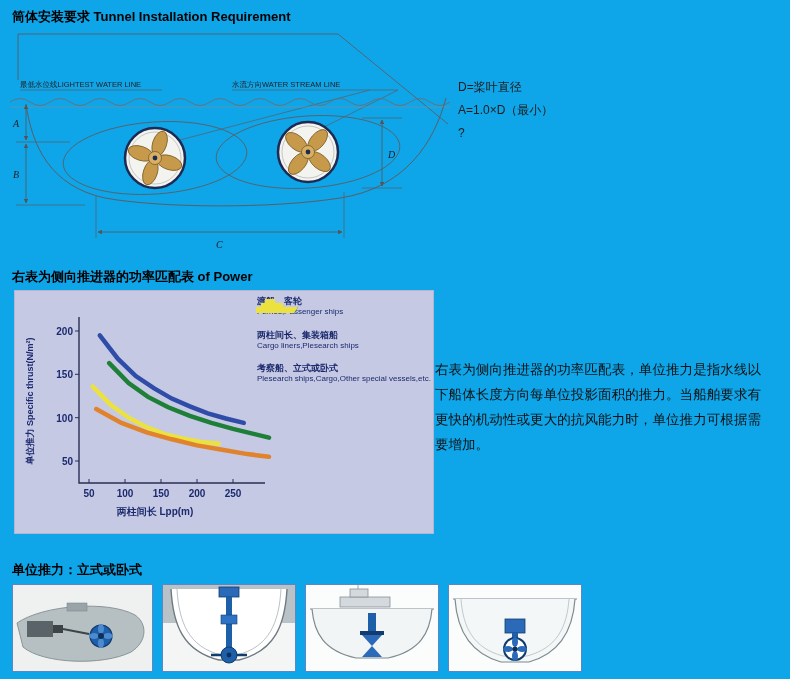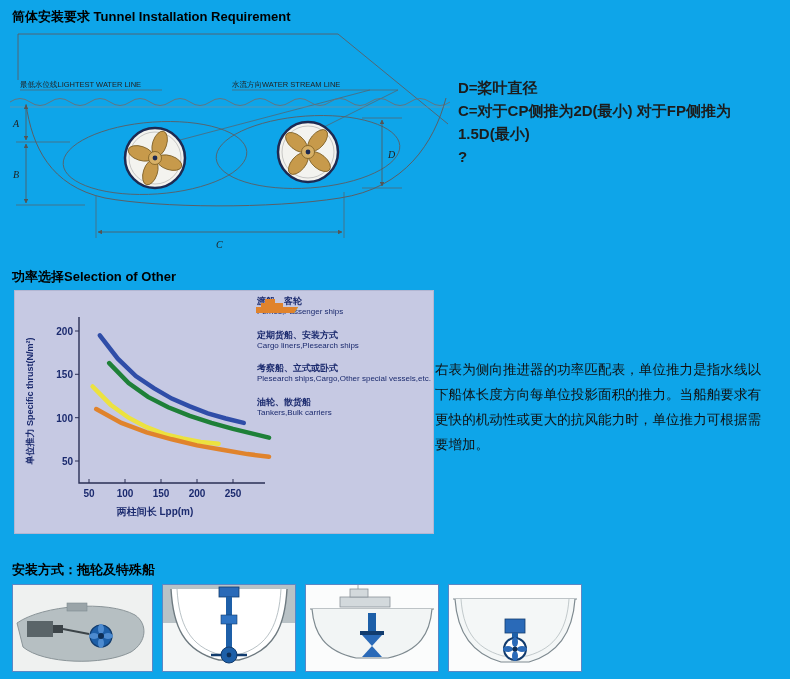--- a/index.html
+++ b/index.html
@@ -1,20 +1,20 @@
 <!DOCTYPE html>
 <html><head>
 <meta charset="utf-8">
 <style>
   html,body{margin:0;padding:0;background:#fff;}
   .page{position:relative;width:790px;height:679px;background:#0ea5e9;overflow:hidden;
         font-family:"Liberation Sans","DejaVu Sans",sans-serif;color:#111;}
   .abs{position:absolute;}
   .sec-title{font-size:13px;font-weight:bold;color:#000;white-space:nowrap;}
-  .req{font-size:15px;line-height:23px;color:#1c1c1c;font-weight:bold;}
+  .req{font-size:12px;line-height:23px;color:#1c1c1c;}
   .req .req-line{min-height:23px;}
   .note{font-size:13.5px;line-height:25px;text-align:justify;color:#101010;}
   .chart{background:#c6c9e3;border:1px solid #b2b6d2;box-sizing:border-box;}
   .chart svg{position:absolute;left:0;top:0;}
   .legend{position:absolute;left:238px;top:5px;width:180px;display:flex;flex-direction:column;gap:13px;}
   .legend-row{display:flex;align-items:flex-start;}
   .legend-row .ship{width:46px;height:16px;flex:none;margin-top:2px;}
   .ltxt{margin-left:4px;}
   .lcn{font-size:9px;font-weight:bold;color:#1b2a6e;line-height:11px;}
   .len{font-size:8px;color:#1b2a6e;line-height:9.5px;}
@@ -102,25 +102,25 @@
     <g>
       <line x1="352" y1="90" x2="392" y2="90" stroke="#5a5f66" stroke-width="0.7"></line>
       <line x1="352" y1="160" x2="392" y2="160" stroke="#5a5f66" stroke-width="0.7"></line>
       <line x1="372" y1="92" x2="372" y2="158" stroke="#555" stroke-width="0.8" marker-start="url(#arr)" marker-end="url(#arr)"></line>
       <text class="dimletter" x="378" y="130" font-size="10" fill="#222">D</text>
     </g>
   </svg>
 
   <div class="abs req" style="left:458px;top:76px;width:322px;">
     <div class="req-line">D=桨叶直径</div>
-    <div class="req-line">C=对于CP侧推为2D(最小) 对于FP侧推为1.5D(最小)</div>
+    <div class="req-line">A=1.0×D（最小）</div>
     <div class="req-line">?</div>
   </div>
 
-  <div class="abs sec-title" style="left:12px;top:268px;">功率选择Selection of Other</div>
+  <div class="abs sec-title" style="left:12px;top:268px;">右表为侧向推进器的功率匹配表 of Power</div>
 
   <div class="abs chart" style="left:14px;top:290px;width:420px;height:244px;">
     <svg id="chart-svg" width="418" height="242" viewBox="0 0 418 242">
 
       <path d="M64,26 L64,192 L250,192" fill="none" stroke="#2a2f55" stroke-width="1.4"></path>
       <path d="M60,40 H64 M60,83.3 H64 M60,126.7 H64 M60,170 H64 M74,192 V188 M110,192 V188 M146,192 V188 M182,192 V188 M218,192 V188" stroke="#2a2f55" stroke-width="1" fill="none"></path>
 
       <g id="curves">
           <polyline points="84.8,44.3 102.8,67.7 120.8,85.1 138.8,97.2 156.8,107.6 174.8,115.4 192.8,122.3 210.8,127.5 228.8,131.9" fill="none" stroke="#2f4da8" stroke-width="4.5" stroke-linecap="round"></polyline>
           <polyline points="94.2,72.1 113.6,92.0 133.0,105.9 153.2,116.3 174.8,124.9 196.4,131.9 218.0,137.9 239.6,143.1 254.0,146.6" fill="none" stroke="#1e8038" stroke-width="4.5" stroke-linecap="round"></polyline>
@@ -154,48 +154,39 @@
           <div class="ltxt">
             <div class="lcn">渡船、客轮</div>
             <div class="len">Ferries,Passenger ships</div>
           </div>
         </div>
         <div class="legend-row">
           <svg class="ship" viewBox="0 0 46 16">
             <path d="M3,15 L41,15 L45,9 L30,9 L30,5 L22,5 L22,1 L12,1 L12,5 L8,5 L8,9 L3,9 Z" fill="#1e8038"></path>
           </svg>
           <div class="ltxt">
-            <div class="lcn">定期货船、安装方式</div>
+            <div class="lcn">两柱间长、集装箱船</div>
             <div class="len">Cargo liners,Plesearch ships</div>
           </div>
         </div>
         <div class="legend-row">
           <svg class="ship" viewBox="0 0 46 16">
             <path d="M3,15 L41,15 L45,9 L30,9 L30,5 L22,5 L22,1 L12,1 L12,5 L8,5 L8,9 L3,9 Z" fill="#ece23f"></path>
           </svg>
           <div class="ltxt">
             <div class="lcn">考察船、立式或卧式</div>
             <div class="len">Plesearch ships,Cargo,Other special vessels,etc.</div>
           </div>
         </div>
-        <div class="legend-row">
-          <svg class="ship" viewBox="0 0 46 16">
-            <path d="M3,15 L41,15 L45,9 L30,9 L30,5 L22,5 L22,1 L12,1 L12,5 L8,5 L8,9 L3,9 Z" fill="#e0832c"></path>
-          </svg>
-          <div class="ltxt">
-            <div class="lcn">油轮、散货船</div>
-            <div class="len">Tankers,Bulk carriers</div>
-          </div>
-        </div>
       </div>
   </div>
 
   <div class="abs note" style="left:435px;top:357px;width:326px;">右表为侧向推进器的功率匹配表，单位推力是指水线以下船体长度方向每单位投影面积的推力。当船舶要求有更快的机动性或更大的抗风能力时，单位推力可根据需要增加。</div>
 
-  <div class="abs sec-title" style="left:12px;top:561px;">安装方式：拖轮及特殊船</div>
+  <div class="abs sec-title" style="left:12px;top:561px;">单位推力：立式或卧式</div>
 
   <div class="abs gallery" style="left:12px;top:584px;">
 
     <div class="img-box">
       <svg width="139" height="86" viewBox="0 0 139 86">
         <rect width="139" height="86" fill="#eff1f0"></rect>
         <path d="M4,38 C30,20 95,15 122,30 C135,39 134,57 118,67 C90,81 30,79 10,62 Z" fill="#b6bfc2" stroke="#8a9498" stroke-width="1"></path>
         <rect x="54" y="18" width="20" height="8" fill="#9aa4a8" stroke="#7e8a90" stroke-width="0.6"></rect>
         <rect x="14" y="36" width="26" height="16" fill="#5a6468"></rect>
         <rect x="40" y="40" width="10" height="8" fill="#3c4448"></rect>

